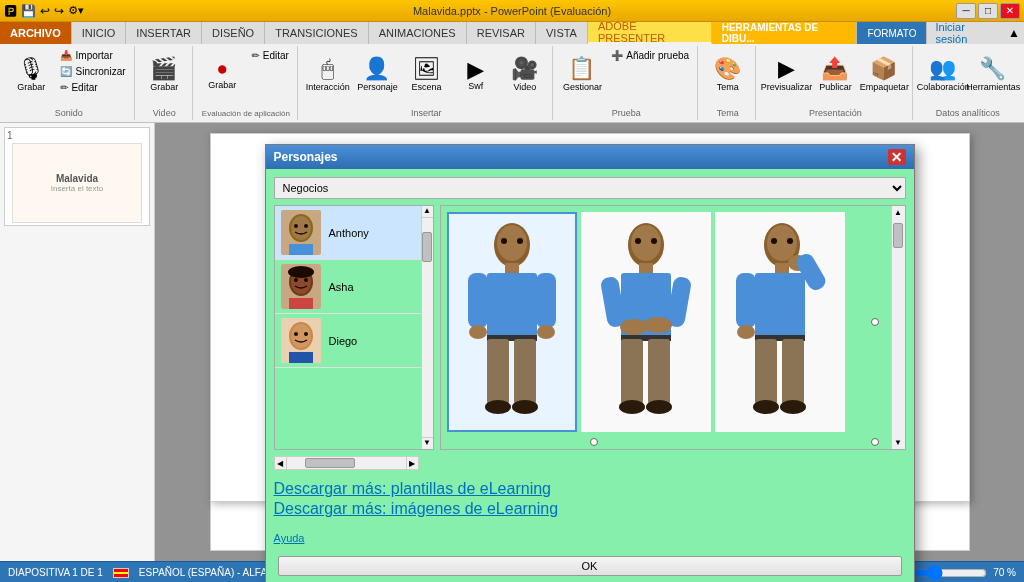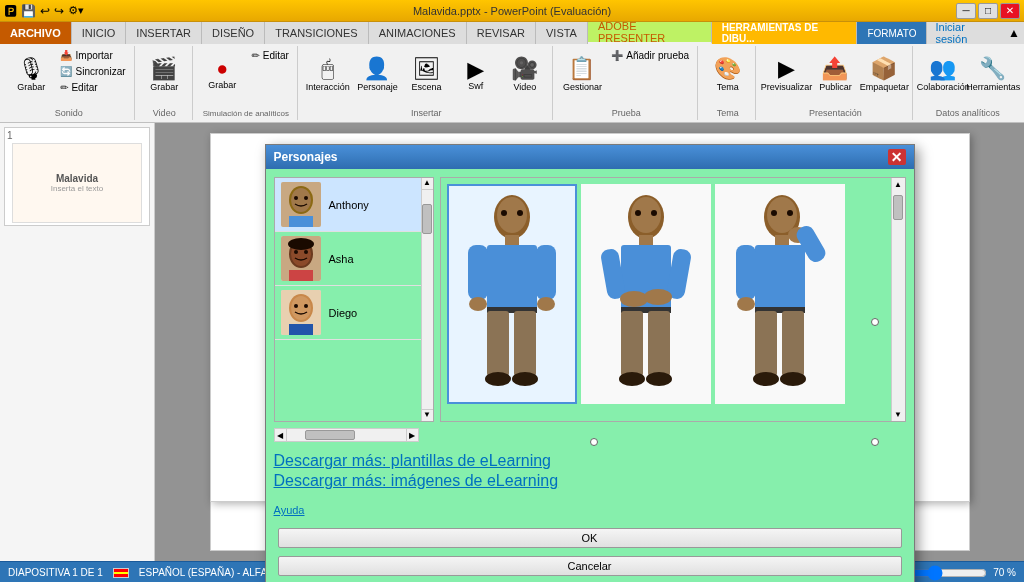--- a/index.html
+++ b/index.html
@@ -25,21 +25,21 @@
     .ribbon-tabs { display: flex; background: #ddd; height: 22px; }
     .ribbon-tab {
       padding: 3px 10px;
       font-size: 11px;
       cursor: pointer;
       border-right: 1px solid #bbb;
       display: flex;
       align-items: center;
       color: #333;
     }
-    .ribbon-tab.active { background: #bef264; color: #c55a00; border-bottom: 2px solid #f1f1f1; }
+    .ribbon-tab.active { background: #fde047; color: #c55a00; border-bottom: 2px solid #f1f1f1; }
 
     .ribbon-content { display: flex; padding: 2px 4px; gap: 2px; align-items: stretch; height: 78px; }
     .ribbon-group {
       display: flex;
       flex-direction: column;
       align-items: stretch;
       border-right: 1px solid #ccc;
       padding: 2px 4px;
       position: relative;
       min-width: 50px;
@@ -352,21 +352,21 @@
     <div class="ribbon-group">
       <div class="ribbon-group-items">
         <div class="ribbon-btn-large">
           <div class="icon" style="font-size:18px; color:#cc0000;">⏺</div>
           <div>Grabar</div>
         </div>
         <div class="ribbon-col">
           <div class="ribbon-btn-small">✏ Editar</div>
         </div>
       </div>
-      <div class="ribbon-group-label" style="font-size:8px;">Simulación de analíticos</div>
+      <div class="ribbon-group-label" style="font-size:8px;">Evaluación de aplicación</div>
     </div>
 
     <div class="ribbon-group">
       <div class="ribbon-group-items">
         <div class="ribbon-btn-large">
           <div class="icon">🖱</div>
           <div>Interacción</div>
         </div>
         <div class="ribbon-btn-large">
           <div class="icon">👤</div>
@@ -466,20 +466,28 @@
       <div class="dialog-overlay">
         <div class="dialog">
 
           <div class="dialog-titlebar">
             <span class="dialog-title">Personajes</span>
             <span class="dialog-close">✕</span>
           </div>
 
           <div class="dialog-body">
 
+            <div class="dialog-select">
+              <select style="width:140px;">
+                <option>Negocios</option>
+                <option>Casual</option>
+                <option>Formal</option>
+                <option>Medical</option>
+              </select>
+            </div>
 
             <div class="dialog-main">
 
               <div style="display:flex; width:160px; border:1px solid #aaa; height:245px;">
                 <div class="char-list" style="flex:1; border:none;">
 
                   <div class="char-item selected">
                     <div class="char-avatar">
 
                       <svg width="40" height="45" viewBox="0 0 40 45">

